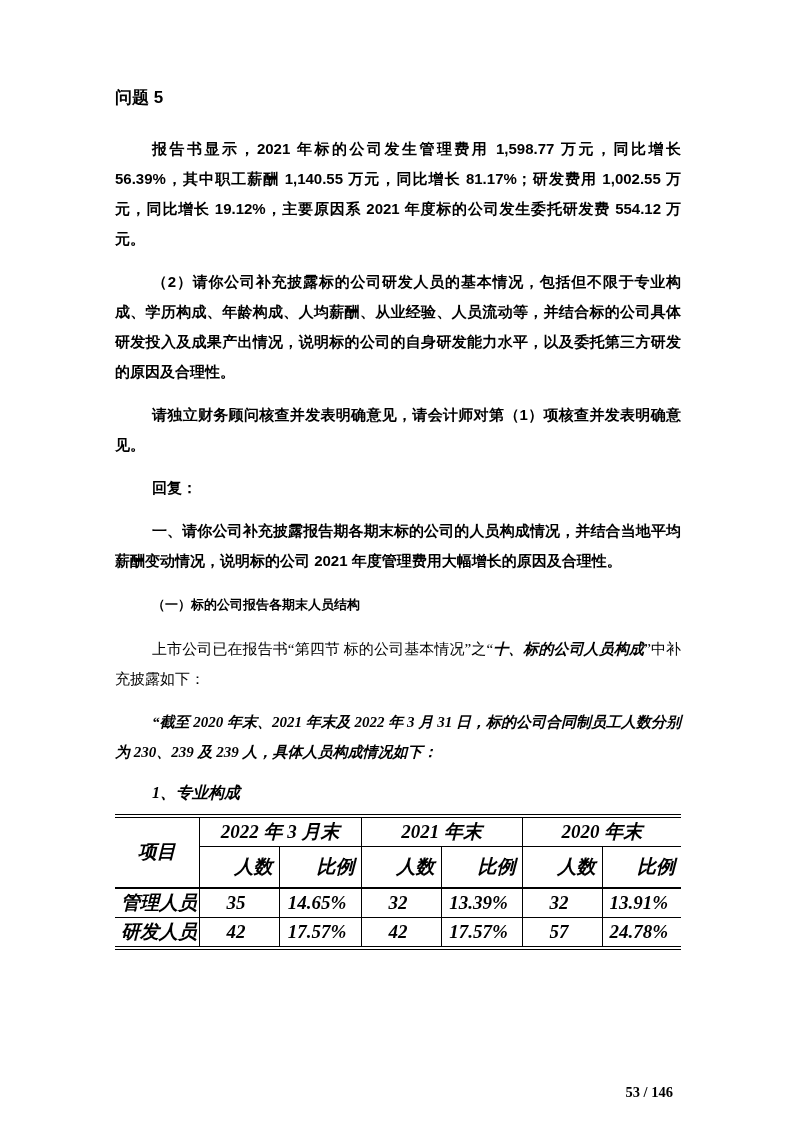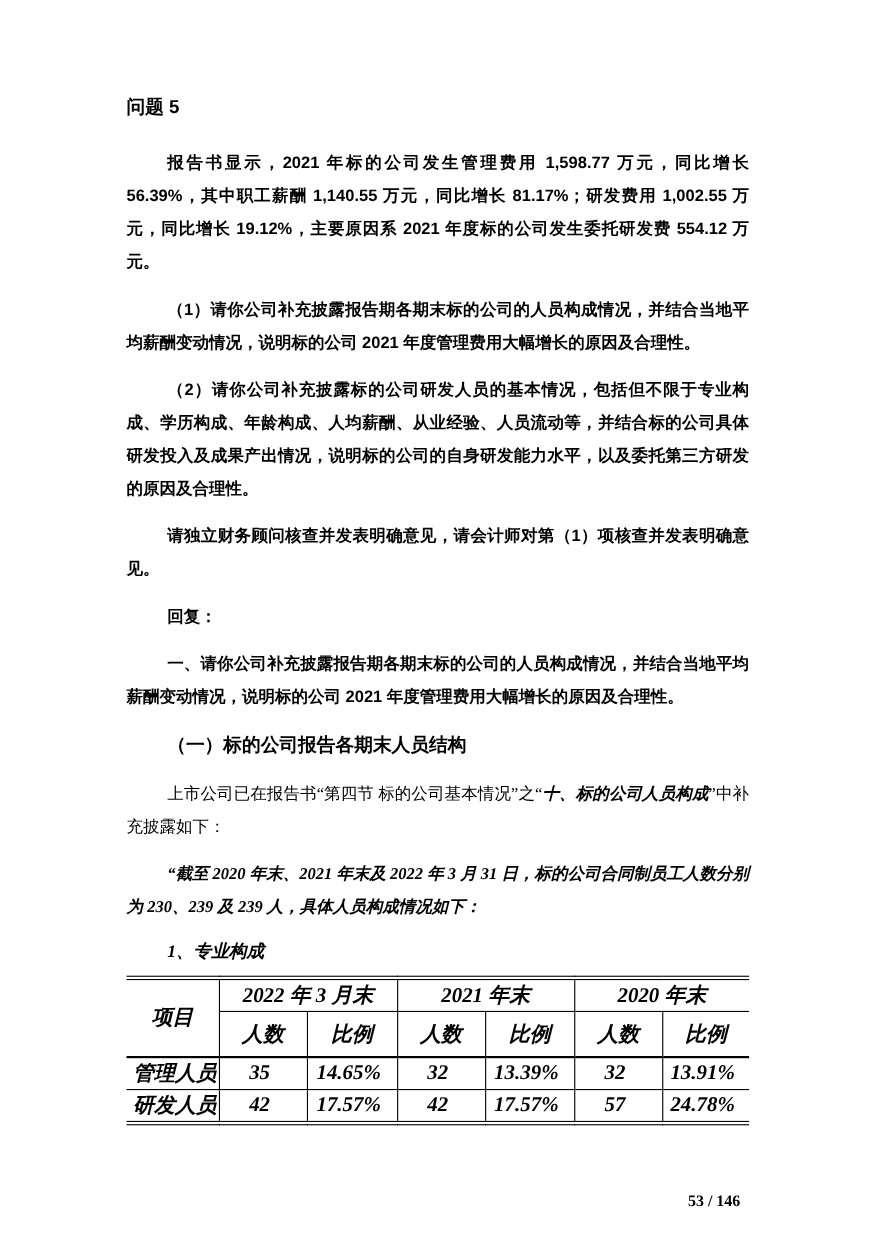--- a/index.html
+++ b/index.html
@@ -40,21 +40,21 @@
     font-weight: normal;
   }
   .kai-bold {
     font-family: "Liberation Serif", "DejaVu Serif", serif;
     font-style: italic;
     font-weight: bold;
   }
   .section-heading {
     font-family: "Liberation Sans", "DejaVu Sans", sans-serif;
     font-weight: bold;
-    font-size: 17px;
+    font-size: 13px;
     line-height: 30px;
     text-indent: 37px;
     margin: 14px 0;
   }
   .sub-heading {
     font-size: 16px;
     line-height: 26px;
     text-indent: 37px;
     margin: 12px 0 8px 0;
   }
@@ -70,21 +70,21 @@
     border: 1px solid #000;
     padding: 1px 6px;
     font-style: italic;
     font-weight: bold;
     overflow: hidden;
     white-space: nowrap;
   }
   table.personnel .no-left  { border-left: none; }
   table.personnel .no-right { border-right: none; }
   table.personnel tr.head-periods th { height: 27px; text-align: center; }
-  table.personnel tr.head-sub th { height: 41px; text-align: center; border-bottom: 2px solid #000; }
+  table.personnel tr.head-sub th { height: 41px; text-align: right; border-bottom: 2px solid #000; }
   table.personnel th.item-col { border-bottom: 2px solid #000; text-align: center; }
   table.personnel tr.data-row td { height: 25px; }
   table.personnel td.num { text-align: center; padding-right: 12px; }
   table.personnel td.label { text-align: right; padding-left: 6px; }
   .page-number {
     position: absolute;
     left: 115px; top: 1084px;
     width: 558px;
     text-align: right;
     font-weight: bold;
@@ -94,21 +94,20 @@
 </style>
 </head>
 <body>
 
 <div class="content">
 
   <h1 class="q-title">问题 5</h1>
 
   <p class="para hei-bold">报告书显示，2021 年标的公司发生管理费用 1,598.77 万元，同比增长 56.39%，其中职工薪酬 1,140.55 万元，同比增长 81.17%；研发费用 1,002.55 万元，同比增长 19.12%，主要原因系 2021 年度标的公司发生委托研发费 554.12 万元。</p>
 
-  <p class="para hei-bold">（1）请你公司补充披露报告期各期末标的公司的人员构成情况，并结合当地平均薪酬变动情况，说明标的公司 2021 年度管理费用大幅增长的原因及合理性。</p>
 
   <p class="para hei-bold">（2）请你公司补充披露标的公司研发人员的基本情况，包括但不限于专业构成、学历构成、年龄构成、人均薪酬、从业经验、人员流动等，并结合标的公司具体研发投入及成果产出情况，说明标的公司的自身研发能力水平，以及委托第三方研发的原因及合理性。</p>
 
   <p class="para hei-bold">请独立财务顾问核查并发表明确意见，请会计师对第（1）项核查并发表明确意见。</p>
 
   <p class="para hei-bold">回复：</p>
 
   <p class="para hei-bold">一、请你公司补充披露报告期各期末标的公司的人员构成情况，并结合当地平均薪酬变动情况，说明标的公司 2021 年度管理费用大幅增长的原因及合理性。</p>
 
   <div class="section-heading">（一）标的公司报告各期末人员结构</div>

